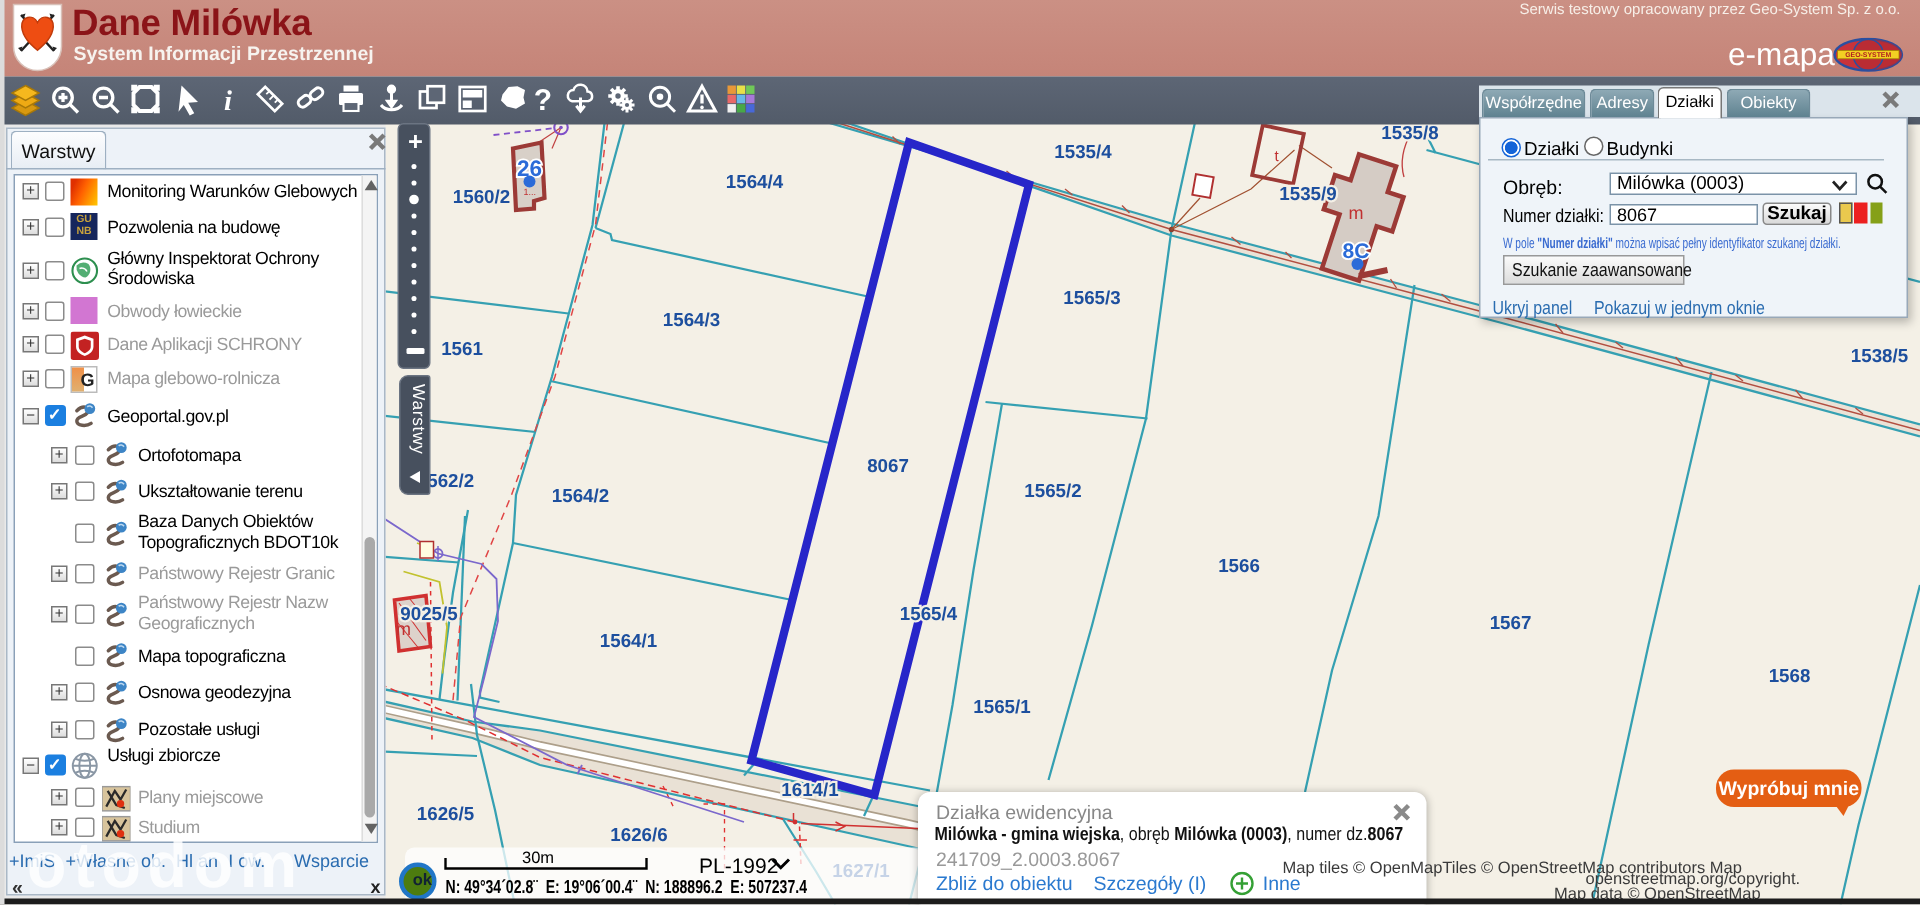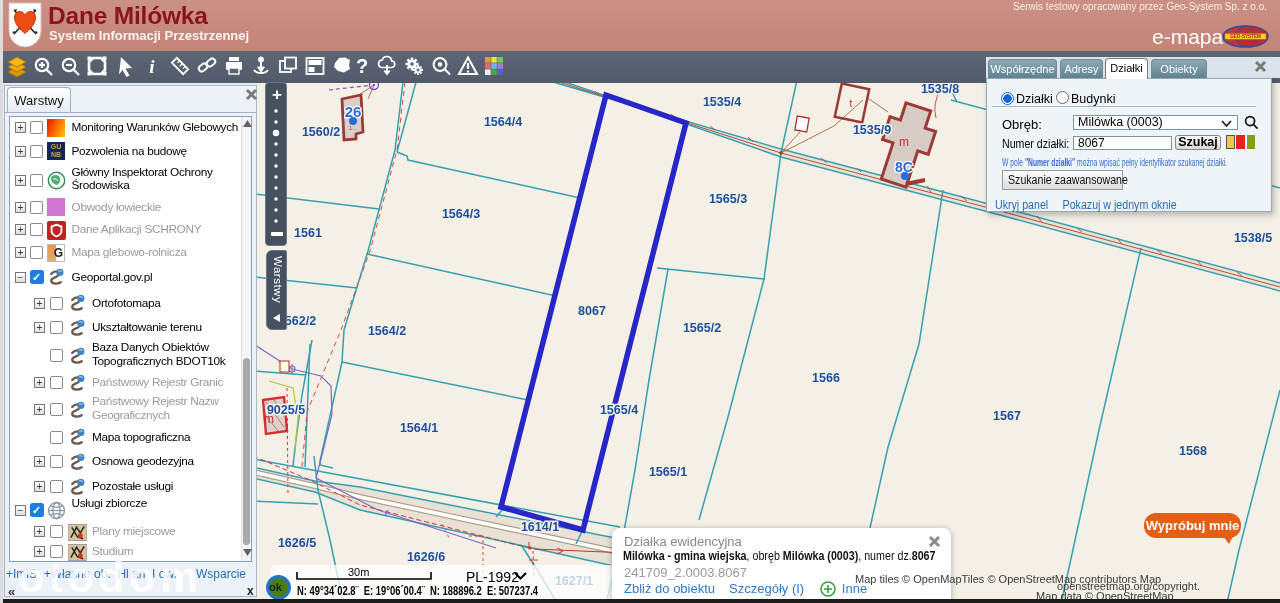--- a/index.html
+++ b/index.html
@@ -51,21 +51,21 @@
 .radio{position:absolute;width:13px;height:13px;border-radius:50%;border:1px solid #666;background:#fff}
 .radio.sel{border-color:#1464d8;background:radial-gradient(circle at 50% 50%, #1464d8 0 4px, #fff 4.5px)}
 #rhr{left:992px;top:106px;width:264px;height:1px;background:#a8b8c4}
 .inp{position:absolute;background:#fff;border:1px solid #7b93a8;font-size:13px;color:#000;padding-left:4px}
 #szukaj{left:1175px;top:134.5px;width:46px;height:15.5px;background:linear-gradient(#fbfbfb,#d9d9d9);border:1px solid #888;border-radius:3px;font-size:12.5px;font-weight:bold;text-align:center;line-height:13px}
 #helper{left:1002px;top:156.5px;font-size:10px;color:#3a6bd0;transform:scaleX(.675);transform-origin:0 0;white-space:nowrap}
 #advbtn{left:1002px;top:170px;width:121px;height:20px;background:linear-gradient(#fbfbfb,#dcdcdc);border:1px solid #999;font-size:12.5px;text-align:left;padding-left:5px;line-height:18px;color:#111;white-space:nowrap}
 #rlinks{left:995px;top:197.5px;font-size:12.5px;color:#2a6cb0;transform:scaleX(.85);transform-origin:0 0;white-space:nowrap}
 
 #coordbar{left:270px;top:565px;width:562px;height:38px;background:rgba(255,255,255,.75);border-radius:6px}
-#okbtn{left:266px;top:575px;width:25px;height:25px;border-radius:50%;background:#4d7c0f;border:3px solid #2176c7;font-size:11px;font-weight:bold;color:#123;text-align:left;line-height:19px}
+#okbtn{left:266px;top:575px;width:25px;height:25px;border-radius:50%;background:#4d7c0f;border:3px solid #2176c7;font-size:11px;font-weight:bold;color:#123;text-align:right;line-height:19px}
 #scale30{left:348px;top:566px;font-size:11px;color:#000}
 #pl1992{left:466px;top:569px;font-size:14px;color:#000}
 #coords{left:297px;top:584px;font-size:12.5px;font-weight:bold;color:#000;white-space:nowrap;transform:scaleX(.75);transform-origin:0 0}
 
 #icard{left:612px;top:528px;width:339px;height:80px;background:#fff;border-radius:8px;box-shadow:0 1px 6px rgba(0,0,0,.3);font-size:13px;overflow:hidden}
 #icard .l1{position:absolute;left:12px;top:6px;color:#888}
 #icard .l2{position:absolute;left:11px;top:21px;color:#111;font-size:12.5px;white-space:nowrap;transform:scaleX(.855);transform-origin:0 0}
 #icard .l3{position:absolute;left:12px;top:37px;color:#999}
 #icard .l4{position:absolute;left:12px;top:53px;color:#2a79cf}
 

